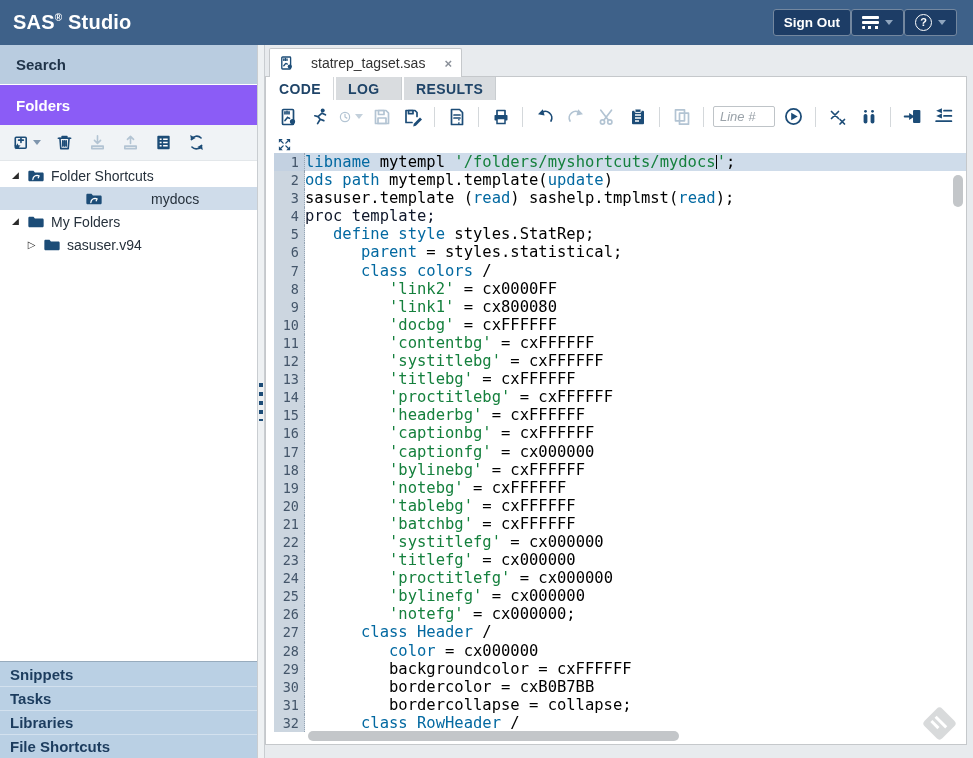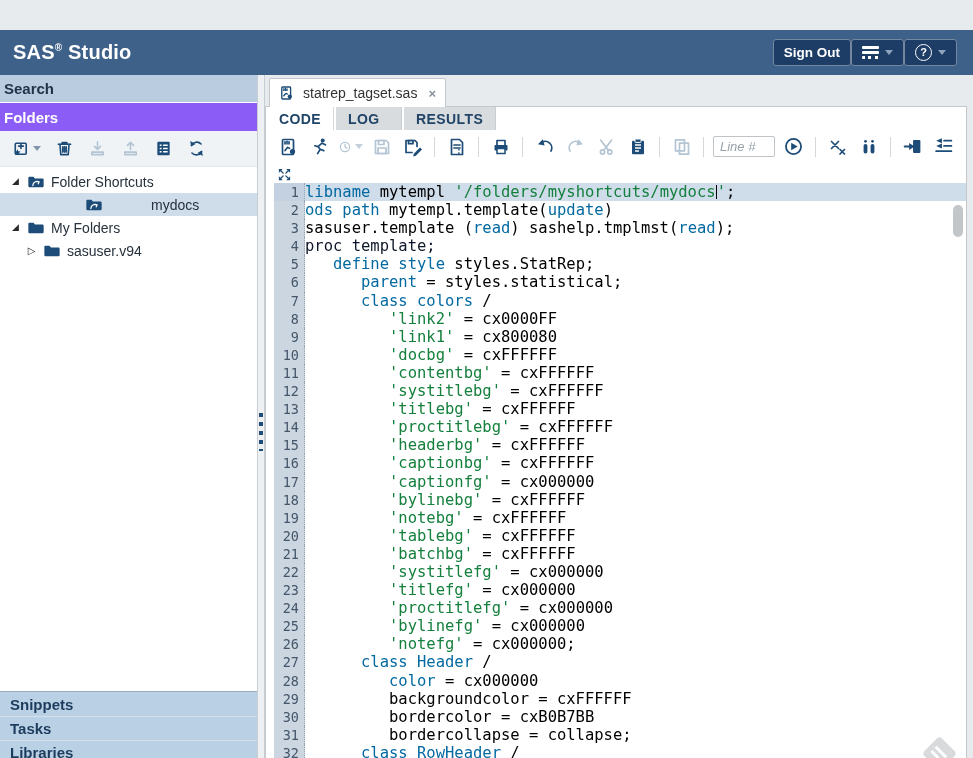--- a/index.html
+++ b/index.html
@@ -1,39 +1,39 @@
 <!DOCTYPE html>
 <html><head>
 <meta charset="utf-8">
 <style>
   * { margin:0; padding:0; box-sizing:border-box; }
   html,body { width:973px; height:758px; overflow:hidden; }
   body { font-family:"Liberation Sans", sans-serif; background:#e8ebee; position:relative; }
 
   
-  .topbar { height:45px; background:#3e6189; display:flex; align-items:center; padding:0 16px 0 13px; position:relative;margin-top:30px; }
+  .topbar { height:45px; background:#3e6189; display:flex; align-items:center; padding:0 16px 0 13px; position:relative; }
   .apptitle { color:#fff; font-weight:bold; font-size:20px; letter-spacing:.2px; }
   .apptitle sup { font-size:10px; vertical-align:8px; }
   .topbtns { margin-left:auto; display:flex; align-items:center; }
   .tbtn { background:#1d3d66; border:1px solid #73879f; border-radius:3px; height:27px; display:flex; align-items:center; justify-content:center; padding:0 10px; color:#fff; font-size:13.5px; font-weight:bold; cursor:pointer; gap:6px; }
   .caret { width:0; height:0; border-left:4px solid transparent; border-right:4px solid transparent; border-top:5px solid #8ea4bd; display:inline-block; }
   .menu-glyph { display:inline-block; }
   .menu-glyph .bar { width:17px; height:2.4px; background:#fff; margin:2.6px 0; border-radius:1px; }
   .menu-glyph .bar.dots { background:repeating-linear-gradient(90deg,#fff 0 3px,transparent 3px 6.5px); }
   .help-circle { width:17px; height:17px; border:1.8px solid #fff; border-radius:50%; color:#fff; font-size:11px; font-weight:bold; display:flex; align-items:center; justify-content:center; line-height:1; }
 
   
   .content { display:flex; height:713px; }
   .sidebar { width:296px; background:#fff; display:flex; flex-direction:column; border-right:1px solid #c9cdd1; }
   .splitter { width:8px; background:#eef1f3; border-right:1px solid #c9cdd1; display:flex; align-items:center; justify-content:center; cursor:col-resize; }
   .splitter .dots { width:4px; height:38px; background:repeating-linear-gradient(#1c4c77 0 4px, transparent 4px 9px); }
   .mainarea { flex:1; background:#e8ebee; padding:2px 6px 13px 0; display:flex; flex-direction:column; }
 
   
-  .sec-hdr { height:28px; display:flex; align-items:center; padding-left:4px; font-size:15px; font-weight:bold; }
+  .sec-hdr { height:40px; display:flex; align-items:center; padding-left:16px; font-size:15px; font-weight:bold; }
   .hdr-light { background:#b9cce0; color:#1e3248; border-bottom:1px solid #fff; }
   .hdr-dark  { background:#8b5cf6; color:#fff; }
   .fold-toolbar { height:36px; background:#f0f3f6; display:flex; align-items:center; gap:7px; padding:0 8px; border-bottom:1px solid #e3e7ea; }
   .icbtn { width:26px; height:26px; display:flex; align-items:center; justify-content:center; cursor:pointer; }
   .icbtn.withcaret { width:36px; gap:3px; }
   .stk { stroke:#1c4c77; fill:none; stroke-width:1.7; stroke-linecap:round; stroke-linejoin:round; }
   .fil { fill:#1c4c77; }
   .dis .stk { stroke:#b3c4d3; }
   .dis .fil { fill:#b3c4d3; }
   .dis.caret { border-top-color:#c3d0db; }
@@ -44,21 +44,21 @@
   .trow.sel { background:#cfdcea;gap:48px; }
   .twisty { width:11px; text-align:center; font-size:10px; color:#2b2b2b; flex:none; line-height:1; }
   .twisty.open { font-size:9px; }
   .ticon { width:18px; height:15px; flex:none; }
   .accordion { border-top:1px solid #97abbd; }
   .acc-row { height:24px; background:#bad0e4; display:flex; align-items:center; padding-left:10px; font-size:15px; font-weight:bold; color:#1c3c5e; border-top:1px solid #d3e1ee; cursor:pointer; }
   .acc-row:first-child { border-top:none; }
 
   
   .doctab-row { height:29px; display:flex; align-items:flex-end; padding-left:4px; position:relative; z-index:2; }
-  .doctab { background:#fff; border:1px solid #c5c8cb; border-bottom:none; height:29px; margin-bottom:-1px; display:flex; align-items:center; gap:8px; padding:0 9px; font-size:14px; color:#333; border-radius:2px 2px 0 0; cursor:pointer; }
+  .doctab { background:#fff; border:1px solid #c5c8cb; border-bottom:none; height:29px; margin-bottom:-1px; display:flex; align-items:center; gap:16px; padding:0 9px; font-size:14px; color:#333; border-radius:2px 2px 0 0; cursor:pointer; }
   .doctab .close { color:#8a9099; font-size:13px; font-weight:bold; margin-left:3px; cursor:pointer; }
 
   
   .panel { flex:1; background:#fff; border:1px solid #c5c8cb; display:flex; flex-direction:column; position:relative; overflow:hidden; }
   .subtabs { height:23px; display:flex; padding-left:1px; flex:none; }
   .subtab { height:23px; display:flex; align-items:center; padding:0 12px; font-size:14px; font-weight:bold; color:#1f4468; letter-spacing:.4px; min-width:66px; cursor:pointer; }
   .subtab.active { background:#fff; border-right:1px solid #d4d7da; }
   .subtab.inactive { background:#d9dcdf; margin-left:2px; border-right:1px solid #c9cdd0; }
 
   .edtoolbar { height:33px; display:flex; align-items:center; gap:6px; padding:0 10px; flex:none; background:#fff; }

